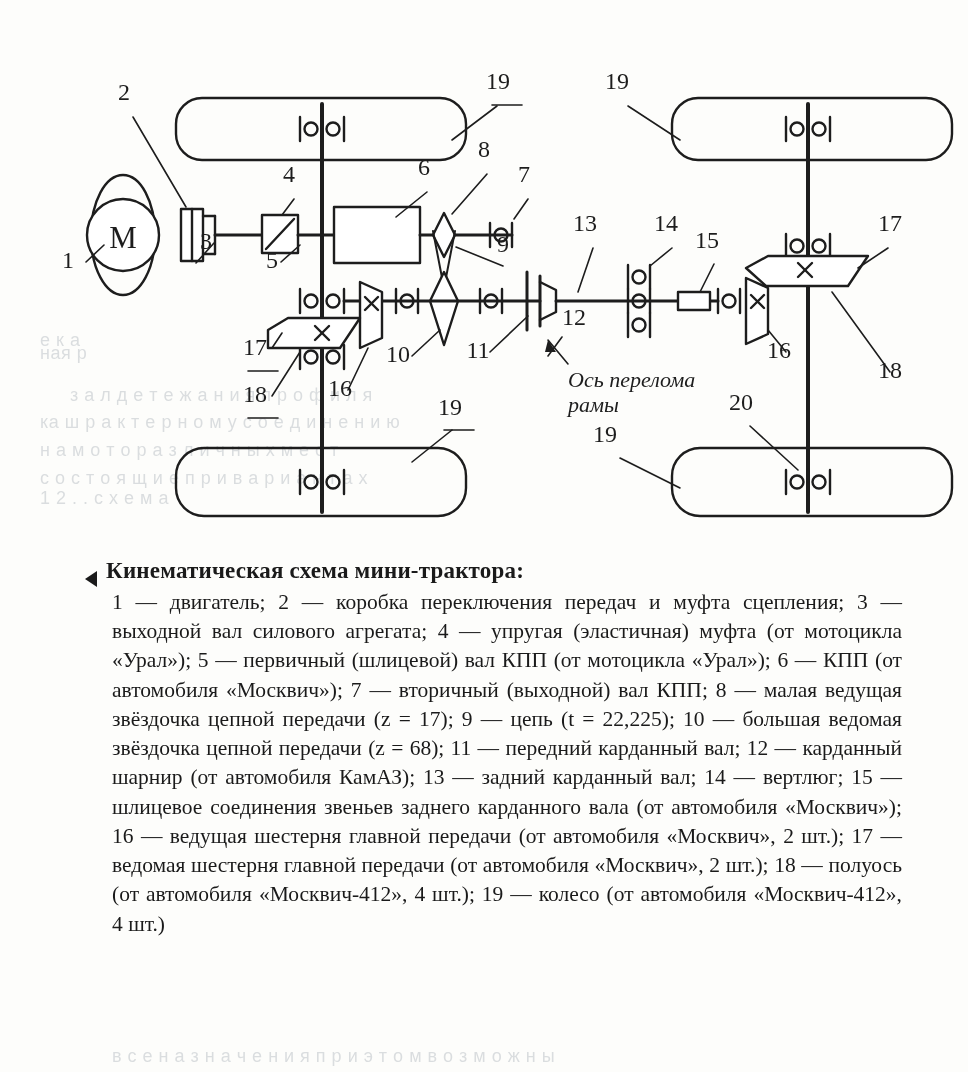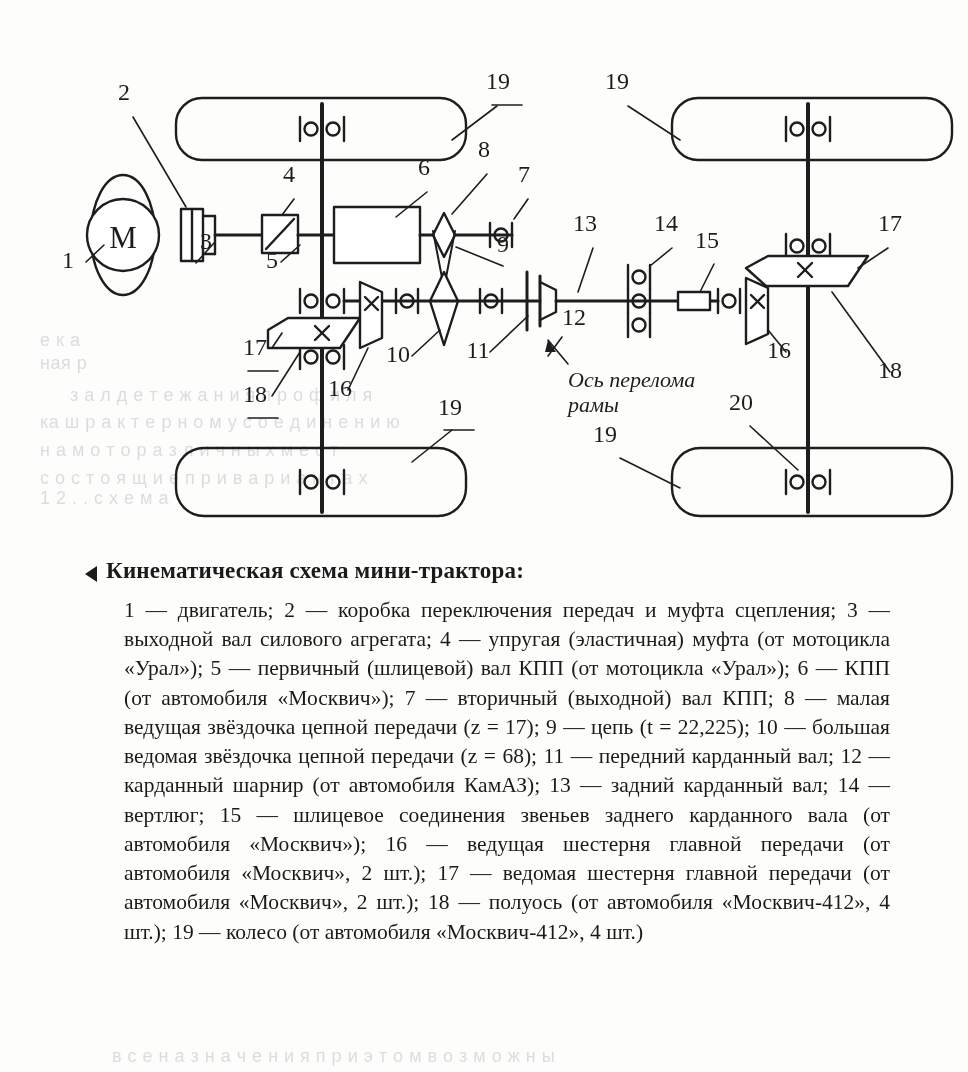--- a/index.html
+++ b/index.html
@@ -39,21 +39,21 @@
     height: 545px;
   }
   #caption-block {
     position: absolute;
     left: 85px;
     top: 558px;
     width: 820px;
   }
   .caption-head {
     display: flex;
-    align-items: center;
+    align-items: flex-end;
     gap: 9px;
     margin-bottom: 4px;
   }
   .tri {
     width: 0;
     height: 0;
     border-top: 8px solid transparent;
     border-bottom: 8px solid transparent;
     border-right: 12px solid #1a1a1a;
     position: relative;
@@ -66,30 +66,30 @@
   }
   .caption-body {
     font-size: 21.5px;
     line-height: 1.36;
     text-align: justify;
     text-justify: inter-word;
     margin-left: 27px;
     width: 790px;
     hyphens: manual;
   }
-  .caption-body p { margin: 12px; }
+  .caption-body p { margin: 0; }
 </style>
 </head>
 <body>
 
 <div id="page">
 
   <div id="ghost-layer">
       <div class="ghost" style="left: 40px; top: 330px;">е к а</div>
-      <div class="ghost" style="left: 40px; top: 353px;">ная  р</div>
+      <div class="ghost" style="left: 40px; top: 343px;">ная  р</div>
       <div class="ghost" style="left: 70px; top: 385px;">з а  л  д  е  т  е  ж  а  н  и  я   п  р  о  ф  и  л  я</div>
       <div class="ghost" style="left: 40px; top: 412px;">ка  ш  р  а  к  т  е  р  н  о  м  у   с  о  е  д  и  н  е  н  и  ю</div>
       <div class="ghost" style="left: 40px; top: 440px;">н а   м о т о   р а з л и ч н ы х   м е с т</div>
       <div class="ghost" style="left: 40px; top: 468px;">с о  с т о  я  щ  и  е   п  р  и   в  а  р  и  а  н  т  а  х</div>
       <div class="ghost" style="left: 40px; top: 488px;">1 2   .  .   с х е м а</div>
       <div class="ghost" style="left: 112px; top: 1046px;">в с е   н а  з н а ч е н и я   п р и   э т о м   в о з м о ж н ы</div>
     </div>
 
   <svg id="diagram" viewBox="0 0 968 545">
     <g fill="none" stroke="#1d1d1d" stroke-width="2.4" stroke-linecap="round" stroke-linejoin="round">

